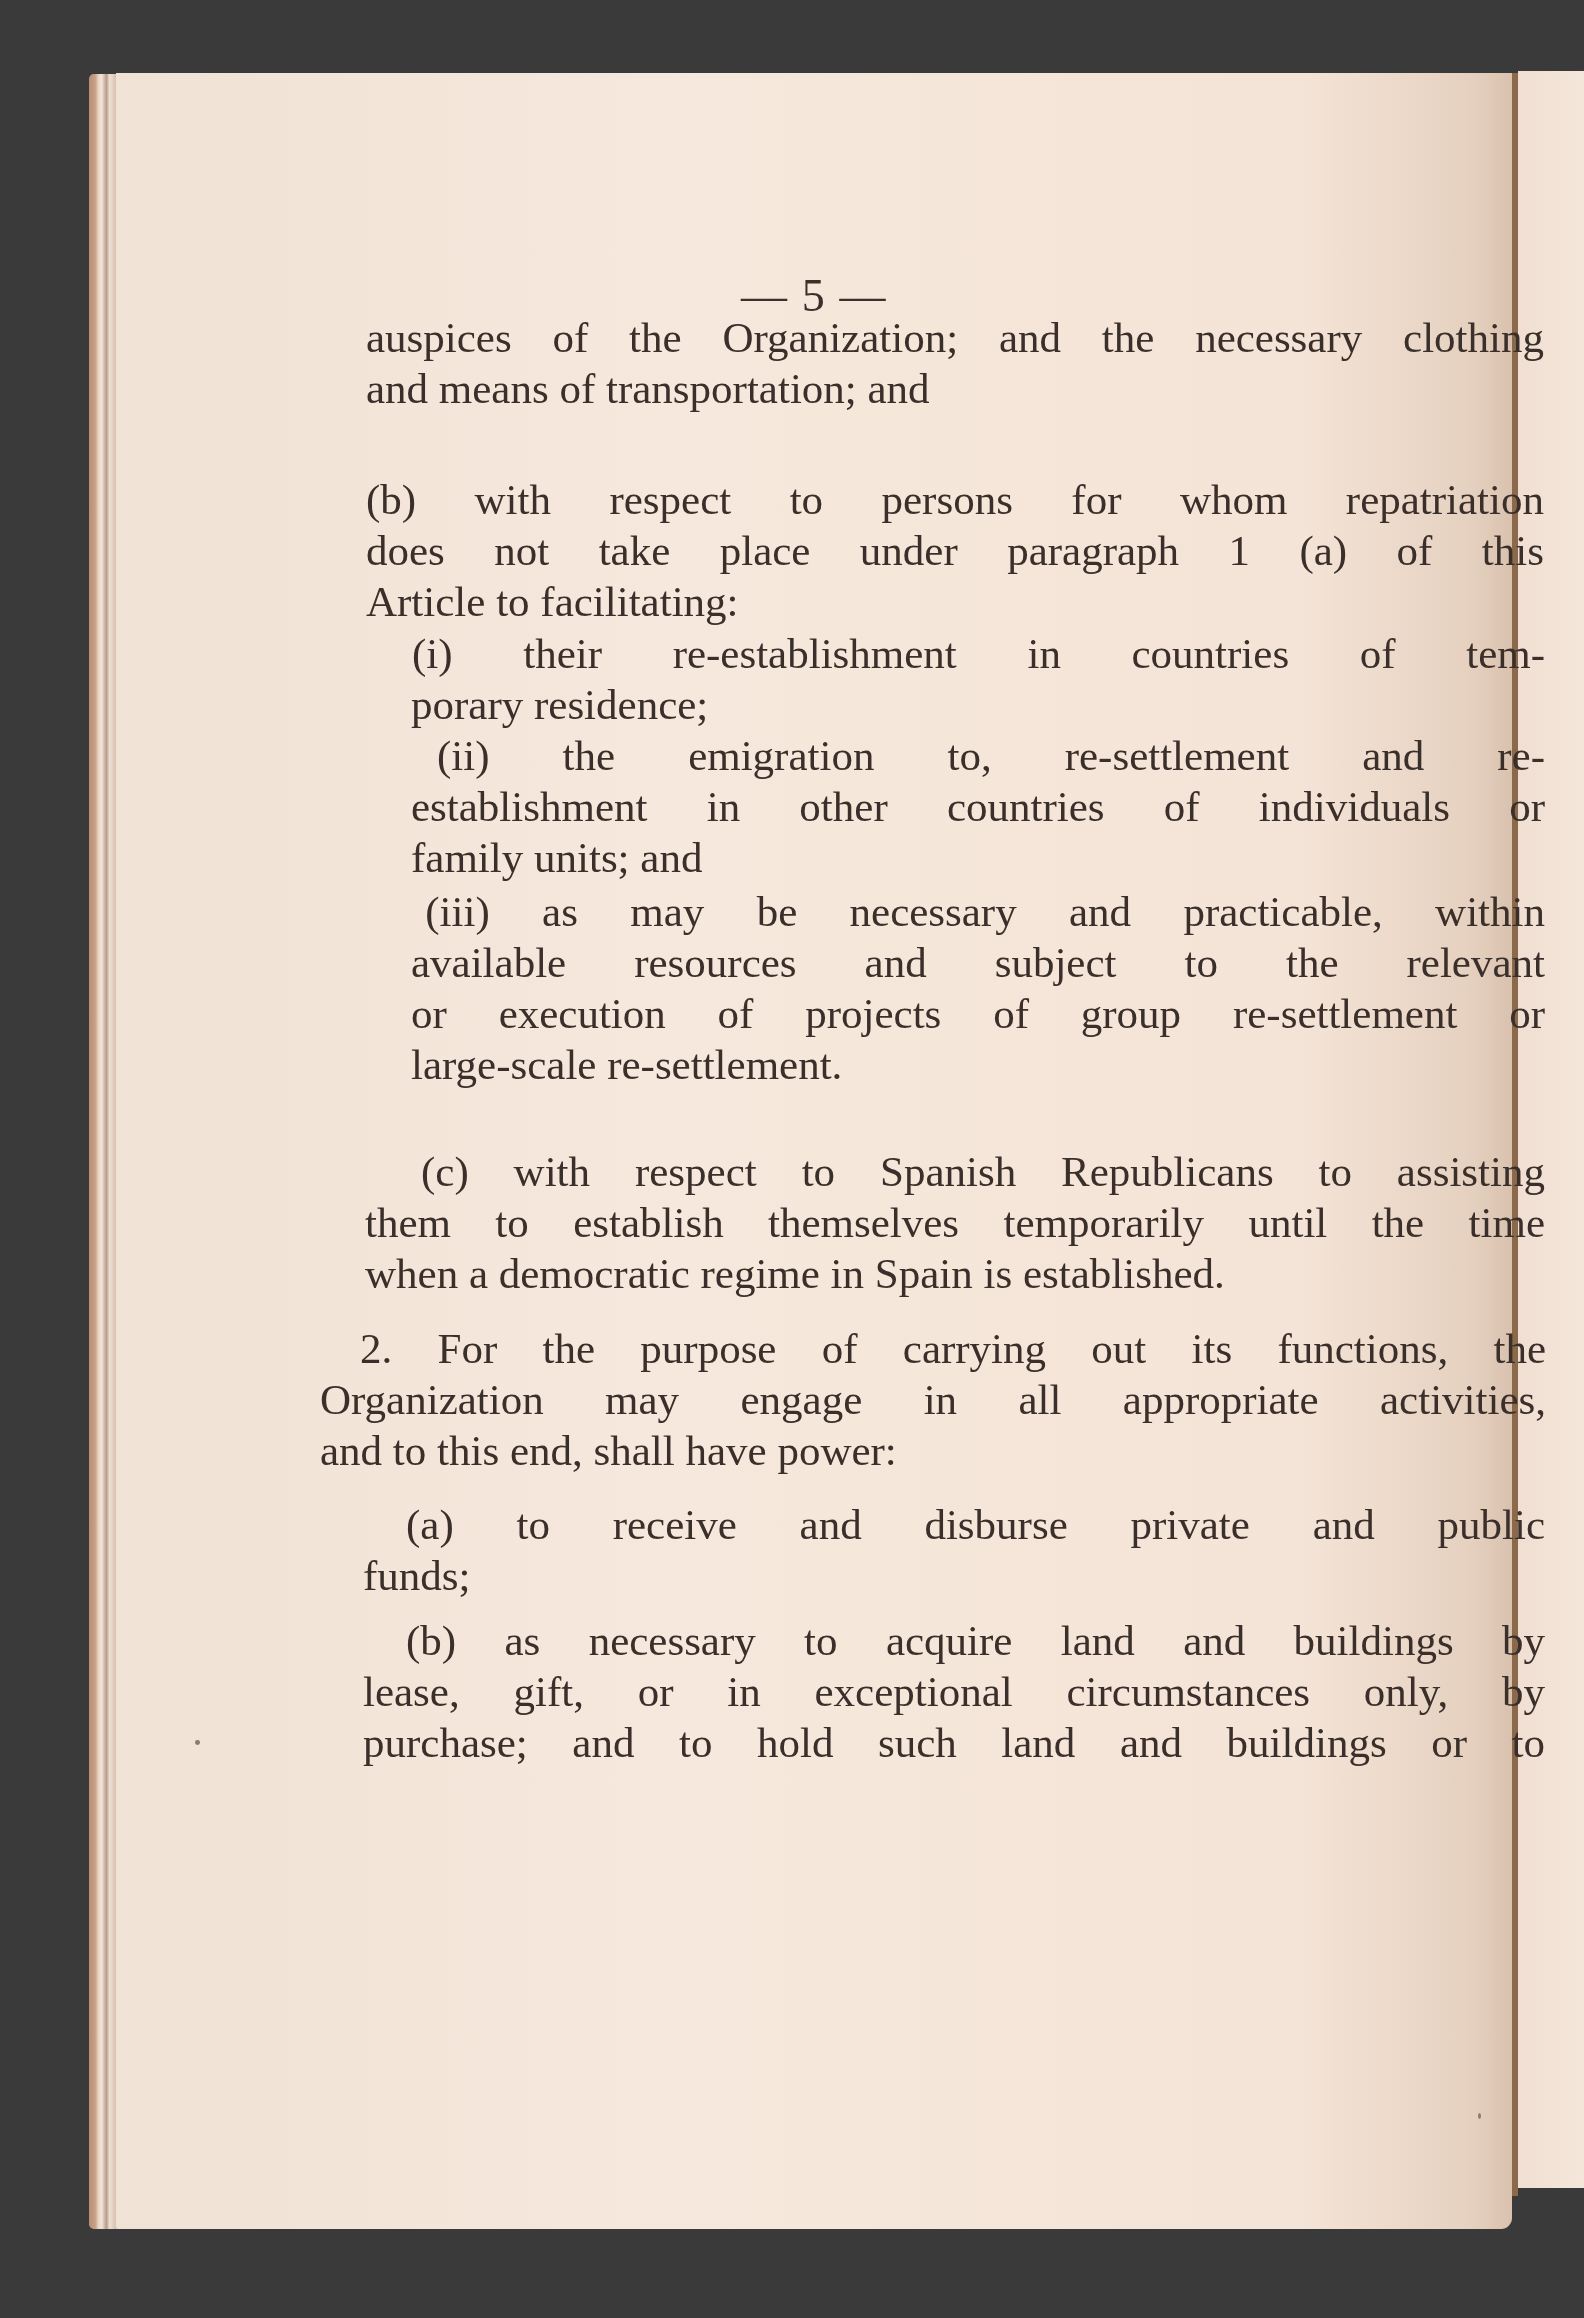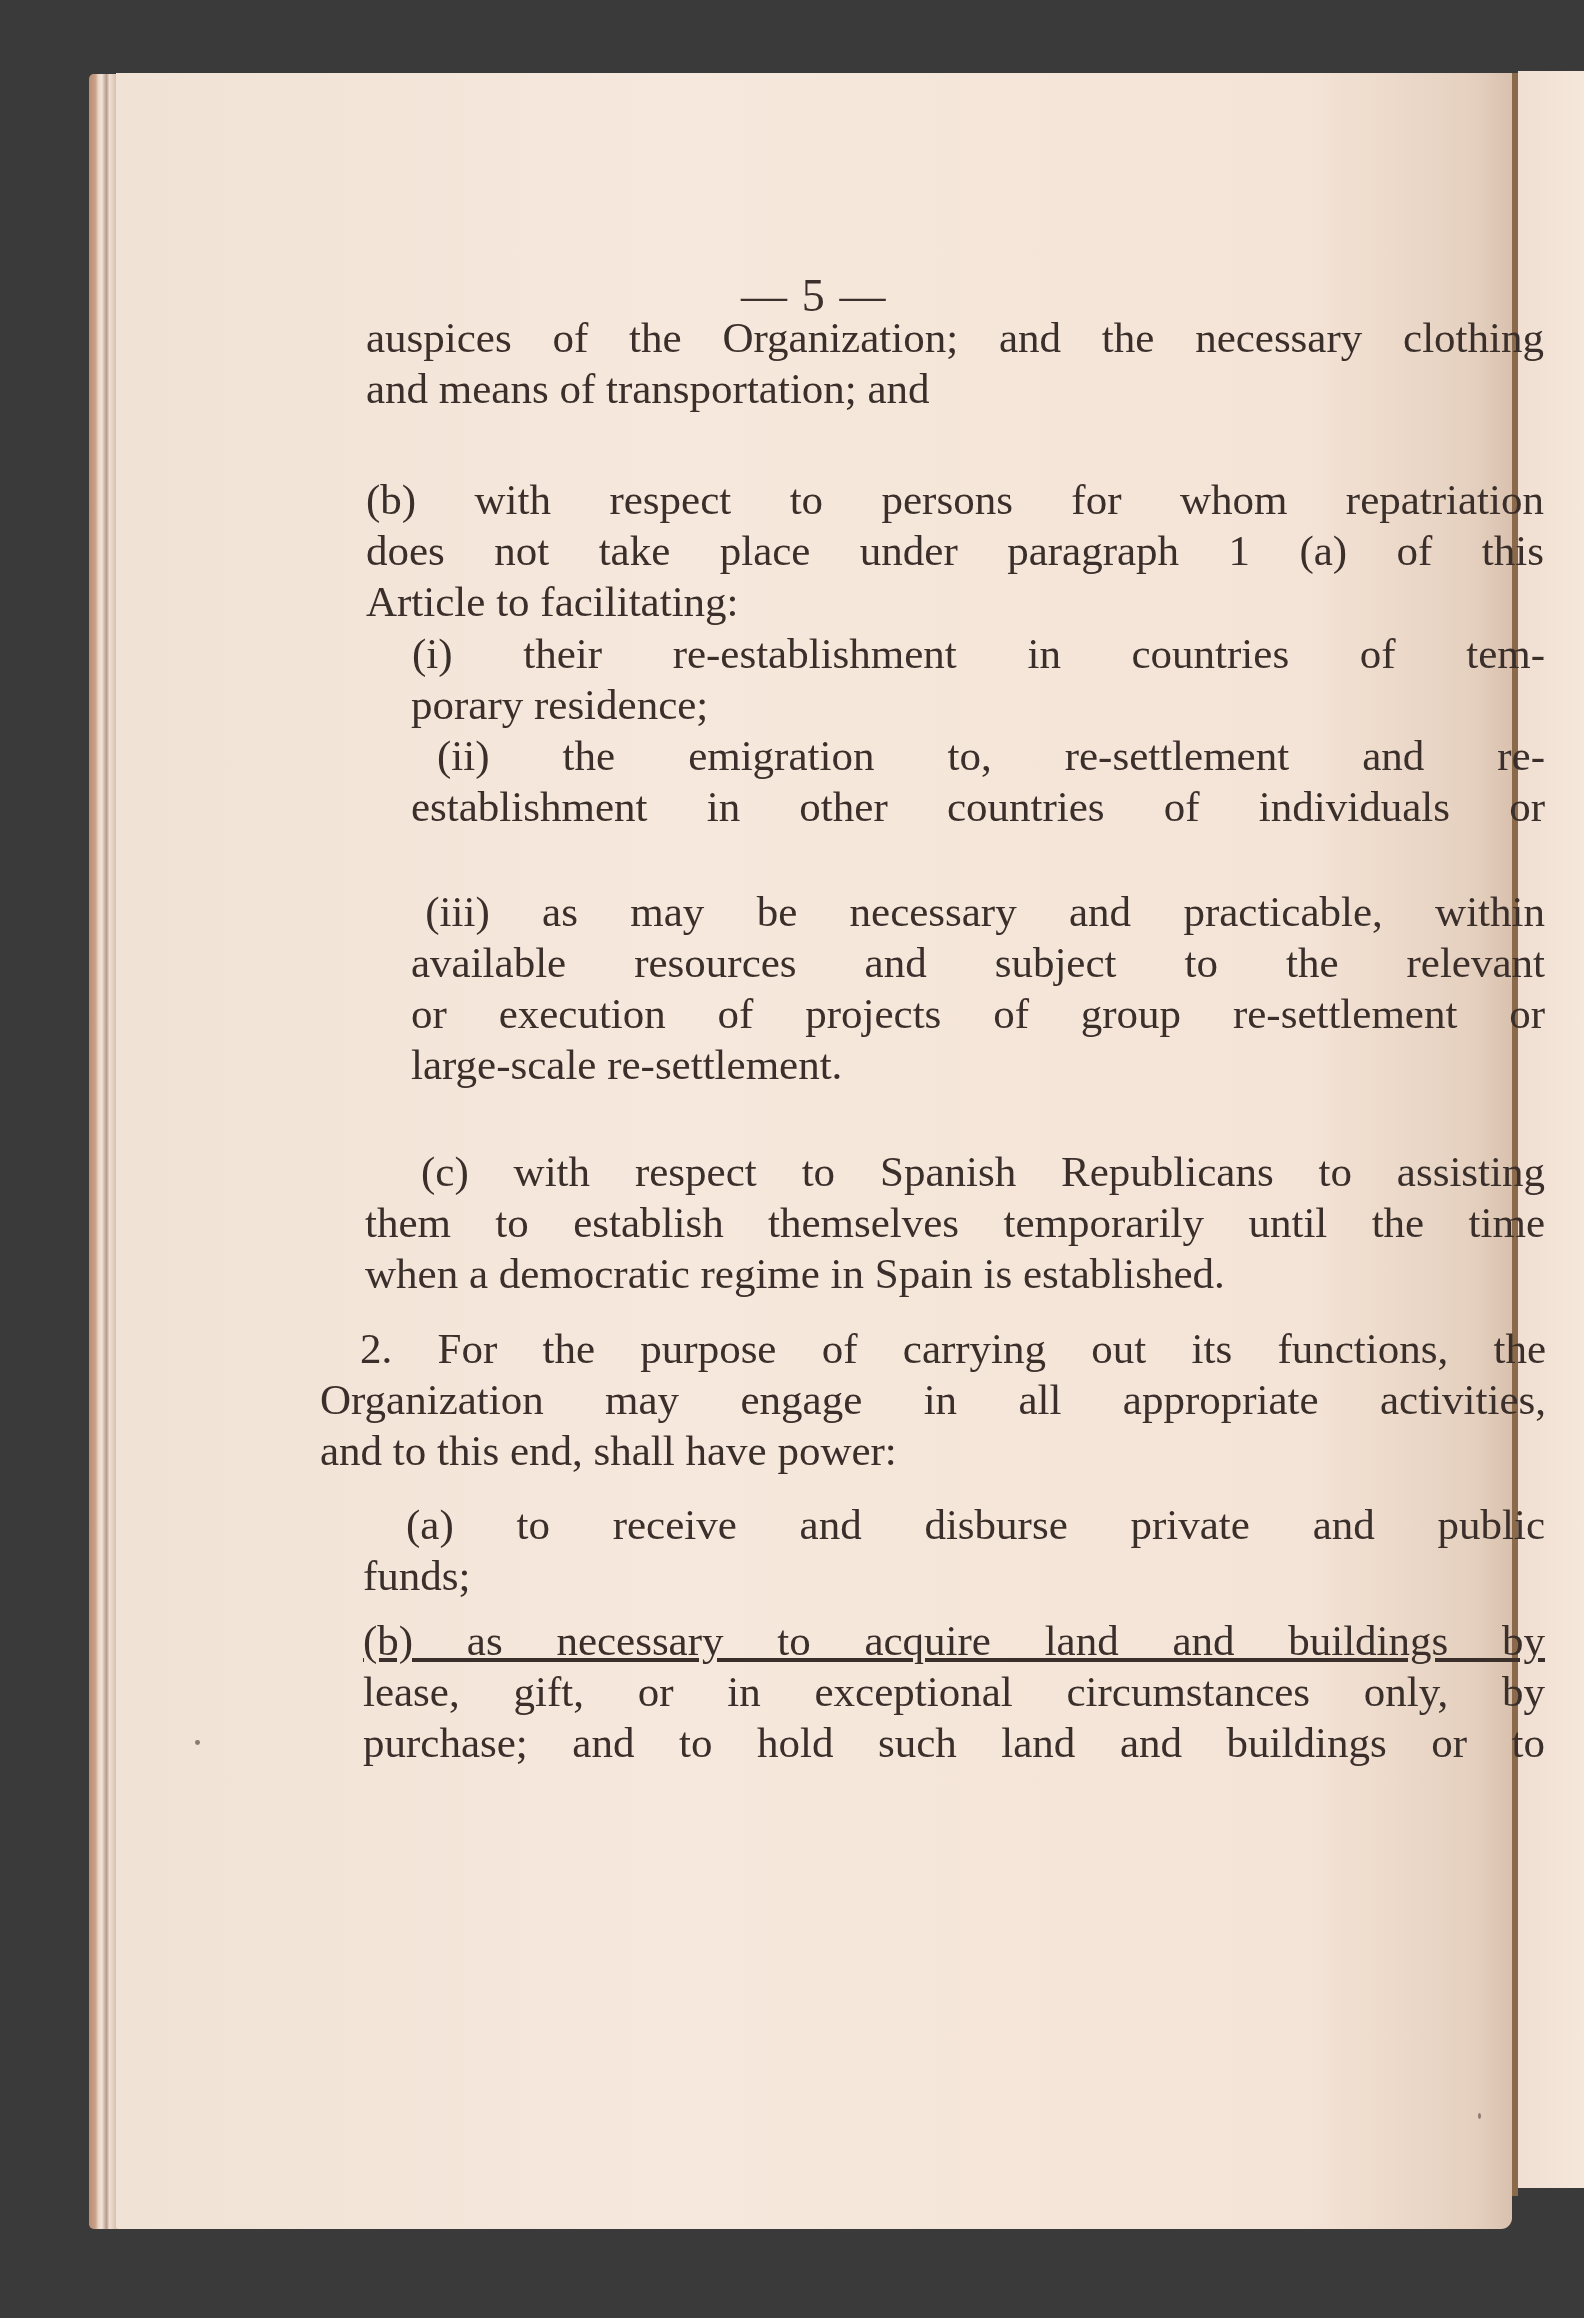--- a/index.html
+++ b/index.html
@@ -60,20 +60,21 @@
   </div>
 
   <div class="text" style="left:295px; top:555px; width:1134px;">
     <span class="line" style="margin-left:1px;">(i)  their re-establishment in countries of tem-</span>
     <span class="line last">porary residence;</span>
   </div>
 
   <div class="text" style="left:295px; top:657px; width:1134px;">
     <span class="line" style="margin-left:26px;">(ii)  the emigration to, re-settlement and re-</span>
     <span class="line">establishment in other countries of individuals or</span>
+    <span class="line last">family units; and</span>
   </div>
 
   <div class="text" style="left:295px; top:813px; width:1134px;">
     <span class="line" style="margin-left:14.3px;">(iii)  as may be necessary and practicable, within</span>
     <span class="line">available resources and subject to the relevant</span>
     <span class="line">or execution of projects of group re-settlement or</span>
     <span class="line last">large-scale re-settlement.</span>
   </div>
 
   <div class="text" style="left:249px; top:1073px; width:1180px;">
@@ -87,21 +88,21 @@
     <span class="line">Organization may engage in all appropriate activities,</span>
     <span class="line last">and to this end, shall have power:</span>
   </div>
 
   <div class="text" style="left:247px; top:1426px; width:1182px;">
     <span class="line" style="margin-left:43px;">(a)  to receive and disburse private and public</span>
     <span class="line last">funds;</span>
   </div>
 
   <div class="text" style="left:247px; top:1542px; width:1182px;">
-    <span class="line" style="text-decoration:underline;">(b)  as necessary to acquire land and buildings by</span>
+    <span class="line" style="margin-left:43px;">(b)  as necessary to acquire land and buildings by</span>
     <span class="line">lease, gift, or in exceptional circumstances only, by</span>
     <span class="line">purchase; and to hold such land and buildings or to</span>
   </div>
 
   <div class="speck" style="left:79px; top:1667px;"></div>
   <div class="speck" style="left:1362px; top:2040px; width:3.2px; height:6.3px;"></div>
 </div>
 
 
 </body></html>

